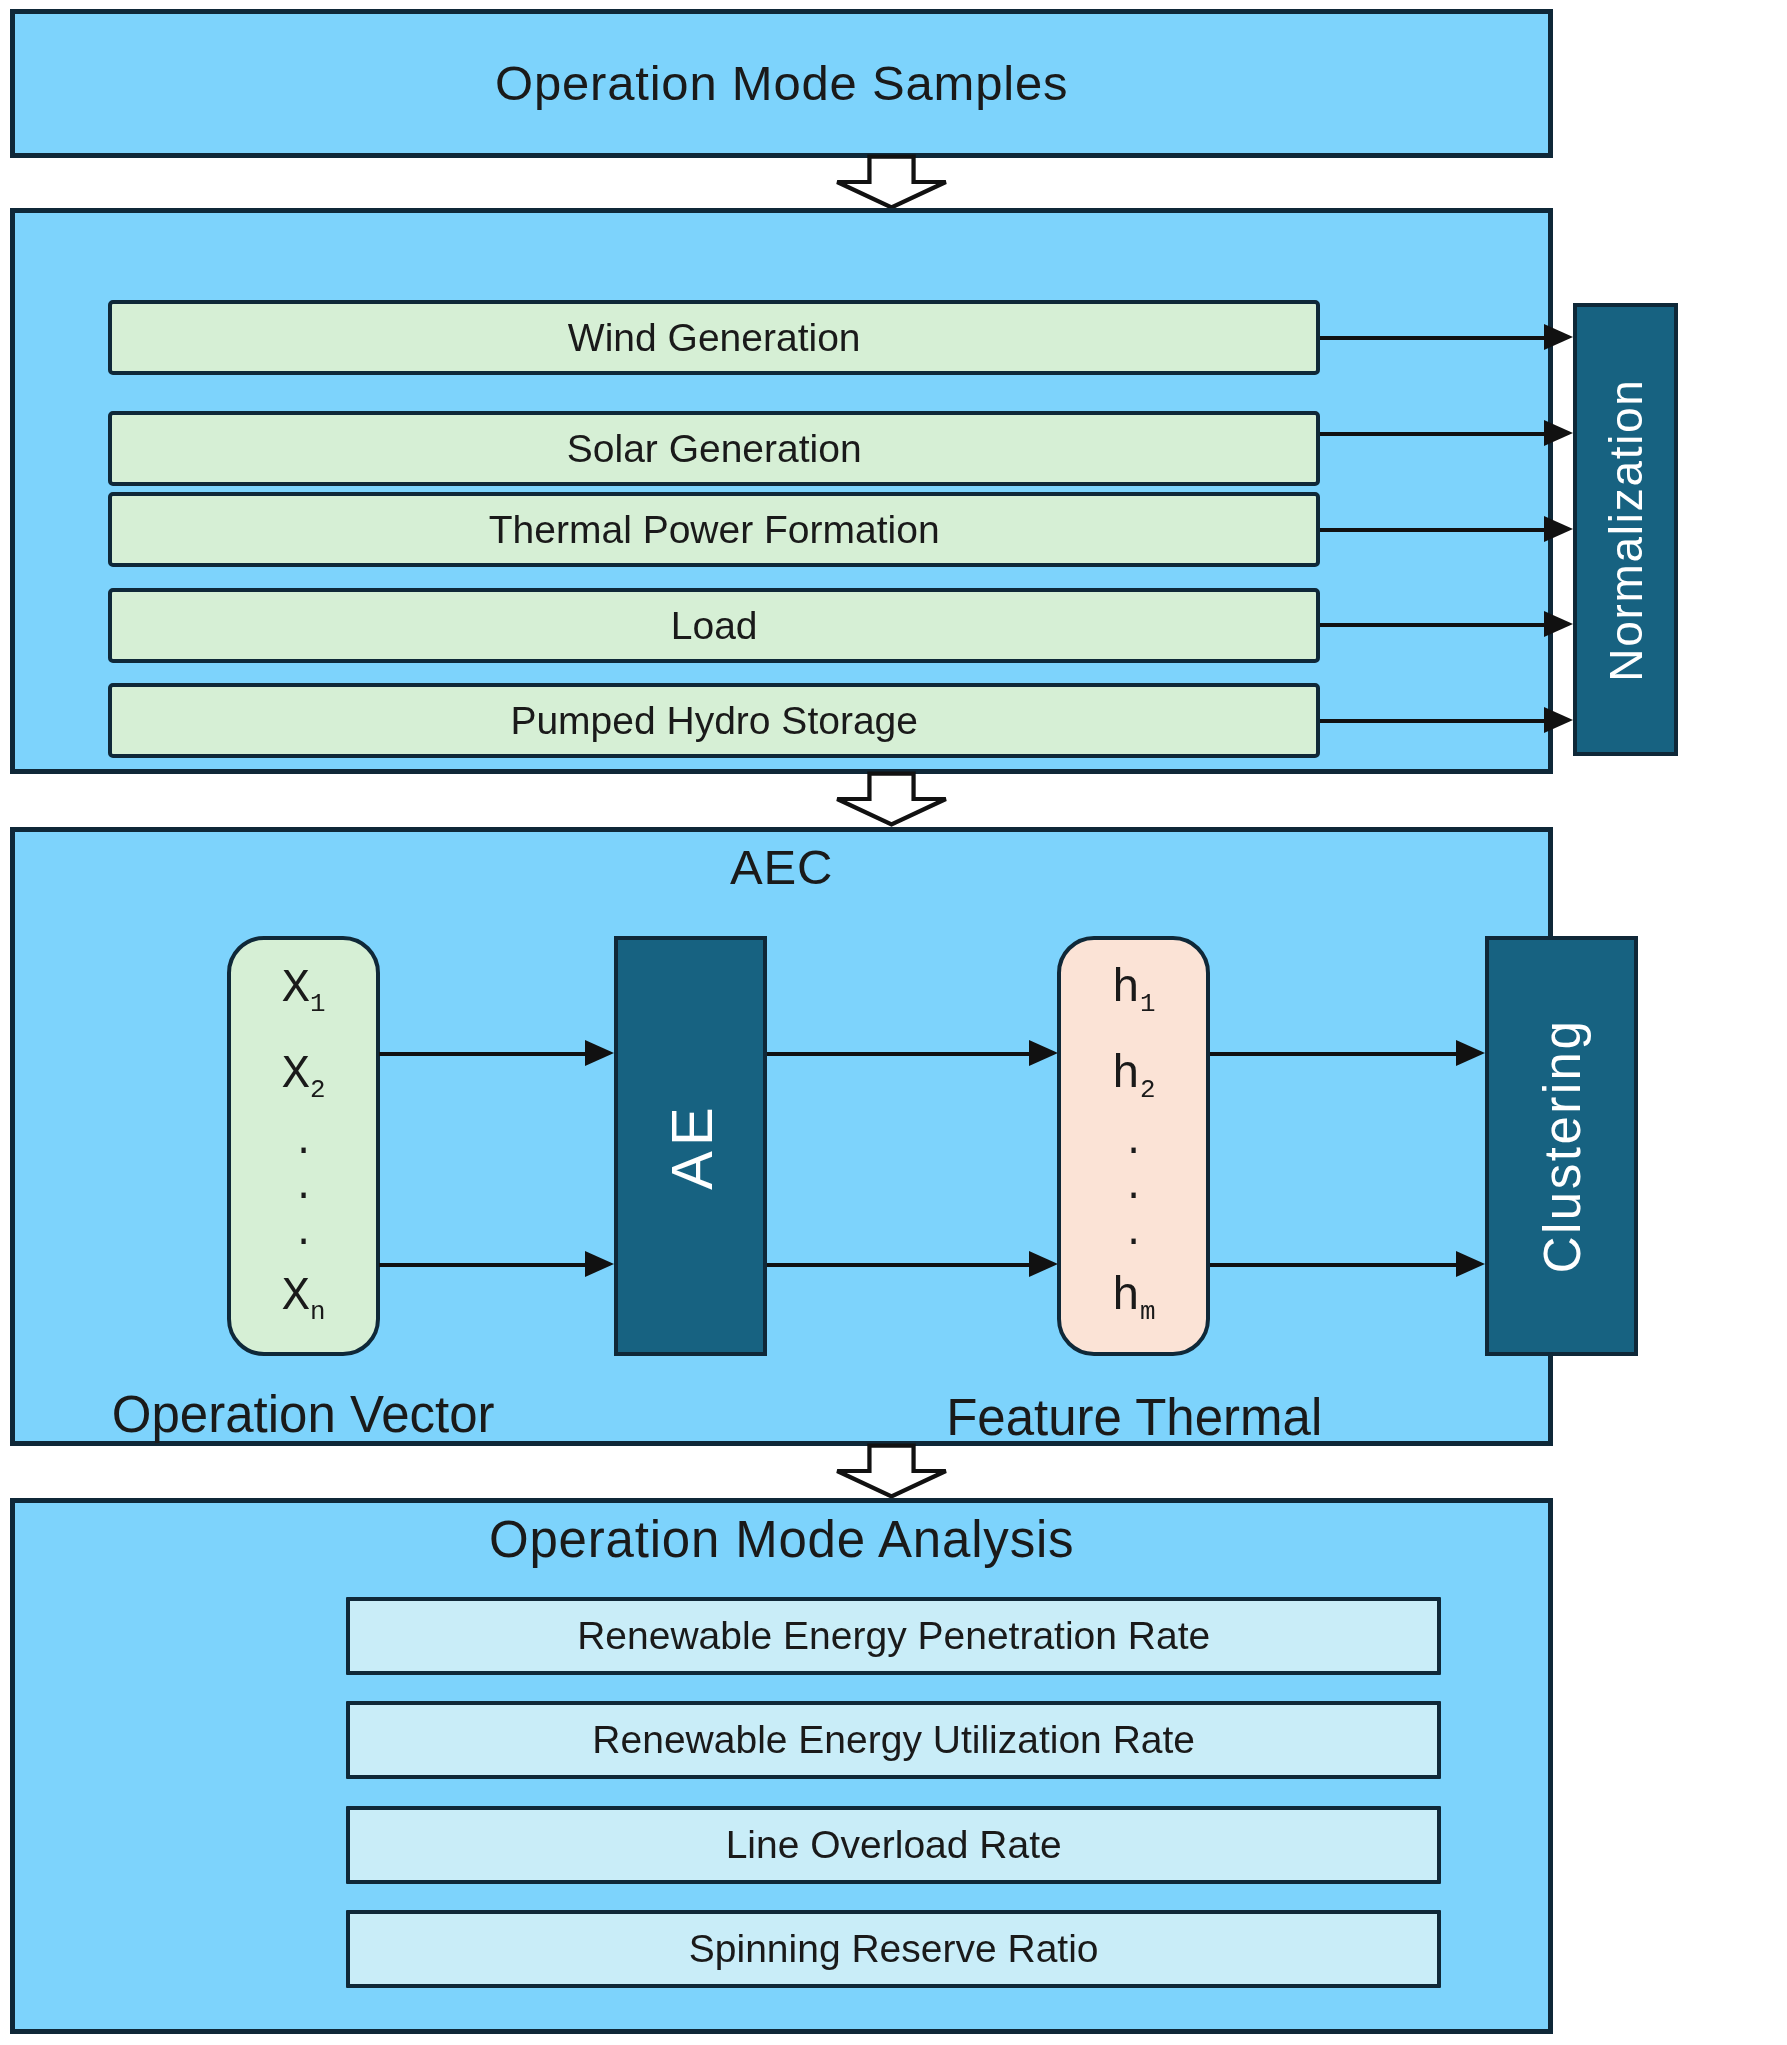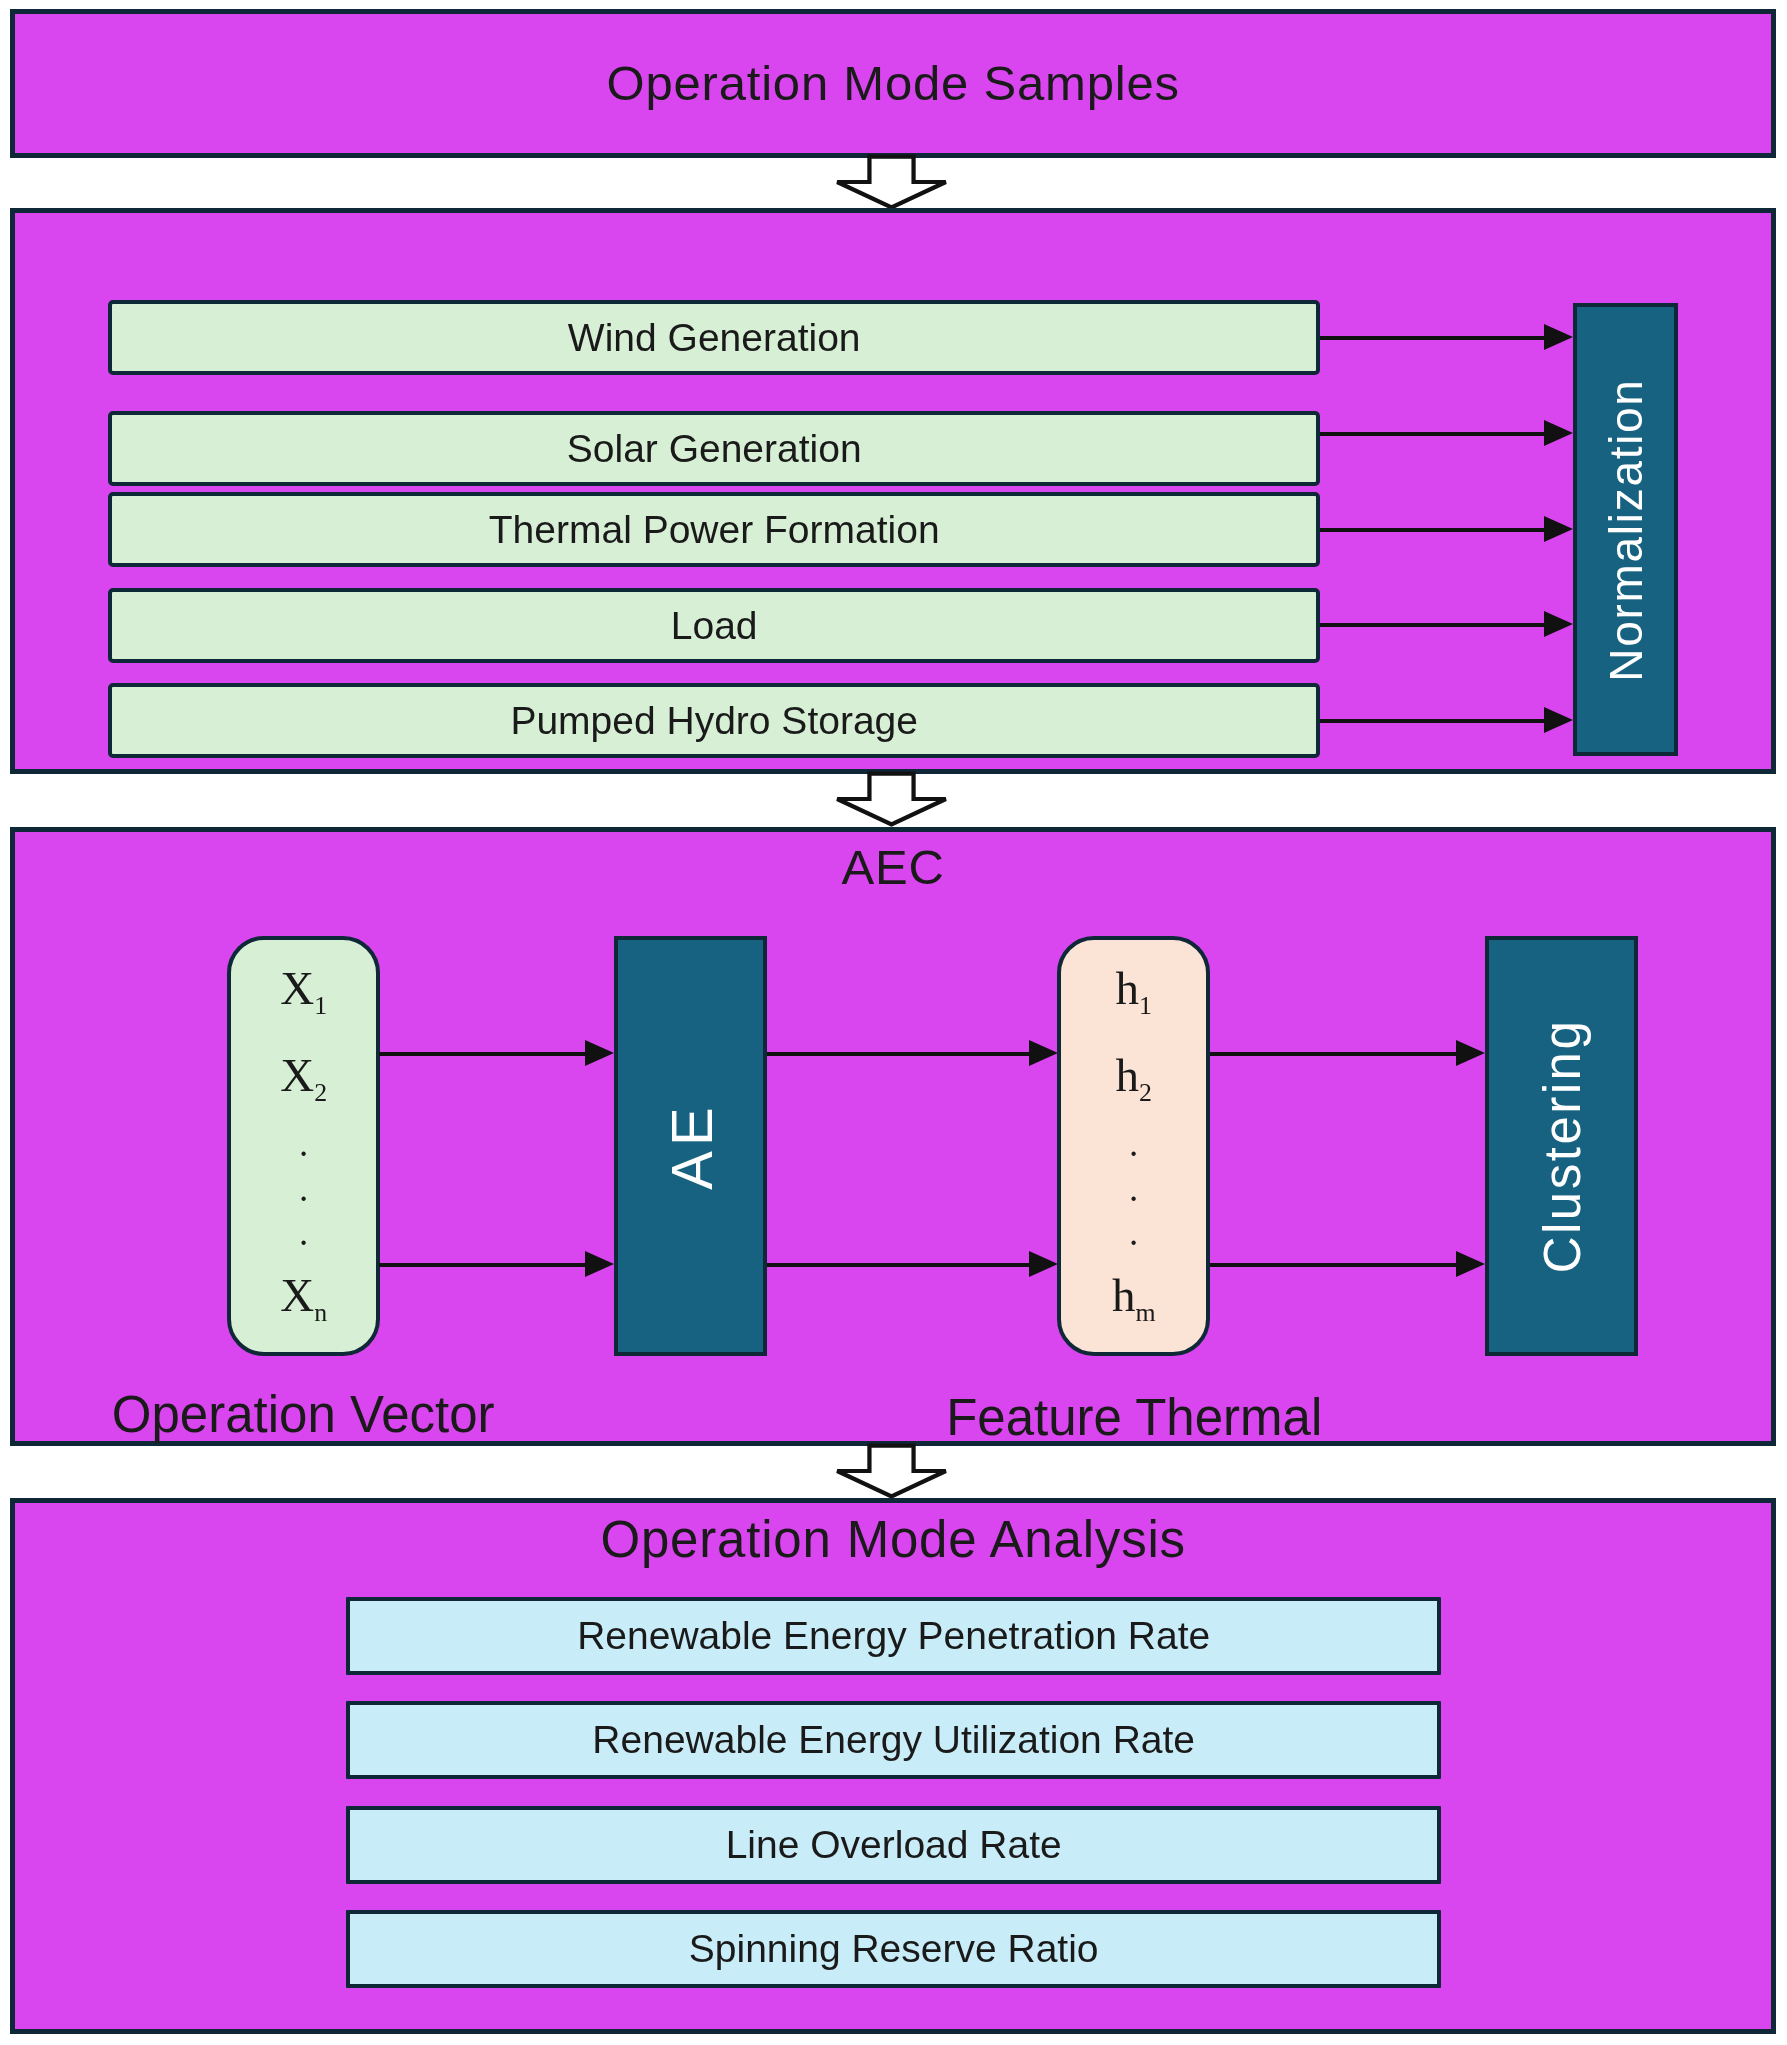--- a/index.html
+++ b/index.html
@@ -3,21 +3,21 @@
 <meta charset="utf-8">
 <style>
   :root{
     --border-dark:#0f2838; --box-green:#d6efd5; --box-teal:#176281;
     --box-peach:#fbe3d6; --box-cyan:#c9edf8; --arrow-black:#111111;
     --text-dark:#1a1a1a; --text-white:#ffffff;
   }
   *{box-sizing:border-box;margin:0;padding:0}
   body{background:#fff;font-family:"Liberation Sans",sans-serif;color:var(--text-dark)}
   .page{position:relative;width:1787px;height:2046px;background:#fff;overflow:hidden}
-  .sec{position:absolute;left:10.2px;width:1766px;border:5.1px solid var(--border-dark);background:#d946ef}
+  .sec{position:absolute;left:10.2px;width:1543px;border:5.1px solid var(--border-dark);background:#7dd3fc}
   .sec1{top:8.5px;height:149px;display:flex;align-items:center;justify-content:center}
   .sec2{top:208px;height:566px}
   .sec3{top:827px;height:619px}
   .sec4{top:1498px;height:536px}
   .sec-title{position:absolute;left:0;right:0;text-align:center;font-size:49px;letter-spacing:0.8px;color:var(--text-dark)}
   .sec1 .sec-title{position:static}
   .sec2 .sec-title{top:5.1px}
   .sec3 .sec-title{top:6.8px}
   .sec4 .sec-title{top:6.8px;font-size:51px}
   
@@ -31,21 +31,21 @@
   .vtext{position:absolute;left:50%;top:50%;transform:translate(-50%,-50%) rotate(-90deg);
     white-space:nowrap;color:var(--text-white);letter-spacing:1.7px}
   .norm-box .vtext{font-size:46px}
   .ae-box{left:599px;top:104px;width:153px;height:420px}
   .ae-box .vtext{font-size:58px;letter-spacing:5.1px}
   .clus-box{left:1470px;top:104px;width:153px;height:420px}
   .clus-box .vtext{font-size:51px;letter-spacing:2.5px}
   
   .vec-box{position:absolute;top:104px;width:153px;height:420px;border:4.2px solid var(--border-dark);
     border-radius:37px;display:flex;flex-direction:column;justify-content:space-between;
-    align-items:center;padding:25.4px 0;font-family:Liberation Serif, serif;font-size:47px;color:var(--text-dark)}
+    align-items:center;padding:25.4px 0;font-family:Liberation Mono, monospace;font-size:47px;color:var(--text-dark)}
   .opvec-box{left:212px;background:var(--box-green)}
   .feat-box{left:1042px;background:var(--box-peach)}
   .vec-entry{line-height:1}
   .vec-entry sub{font-size:0.55em}
   .vec-entry.dot{font-size:37px;line-height:.35}
   .vec-caption{position:absolute;width:424px;text-align:center;font-size:51px;color:var(--text-dark)}
   .opvec-caption{left:76px;top:553px}
   .feat-caption{left:907px;top:556px}
   
   .harrow{position:absolute;height:27px}

